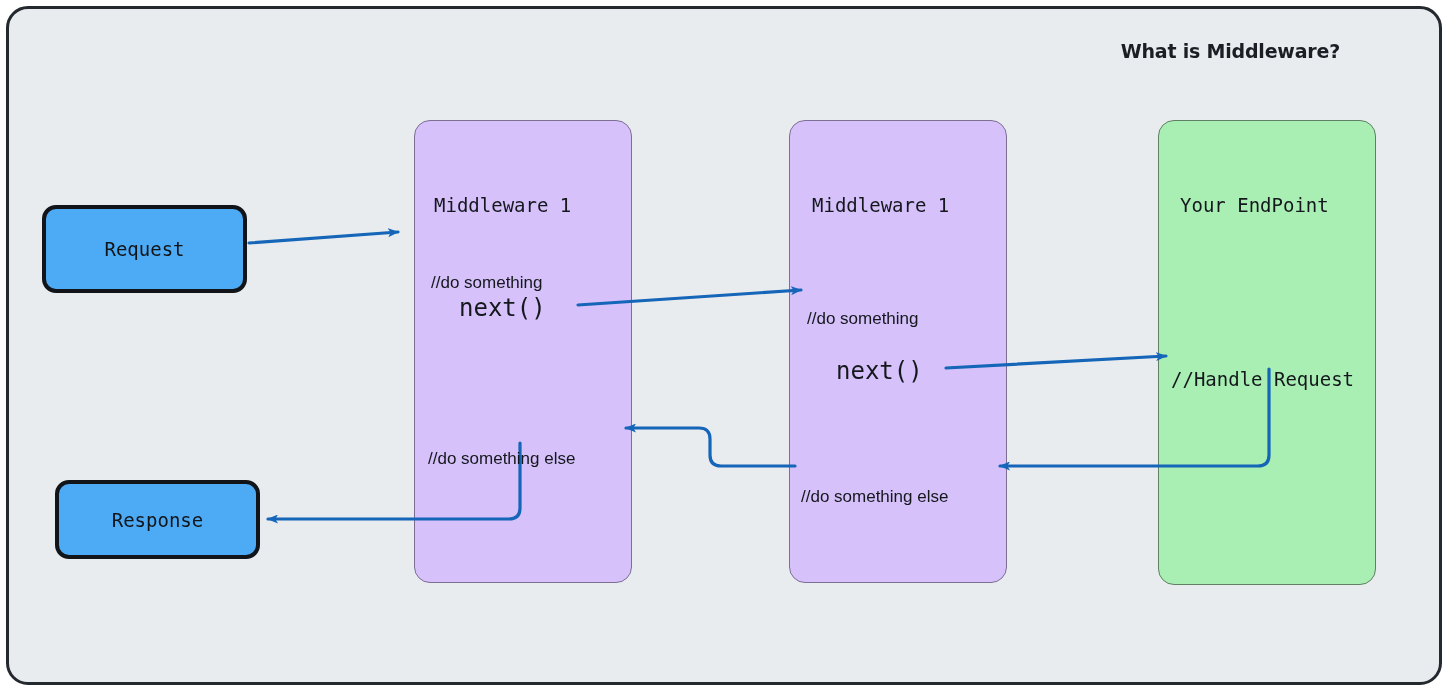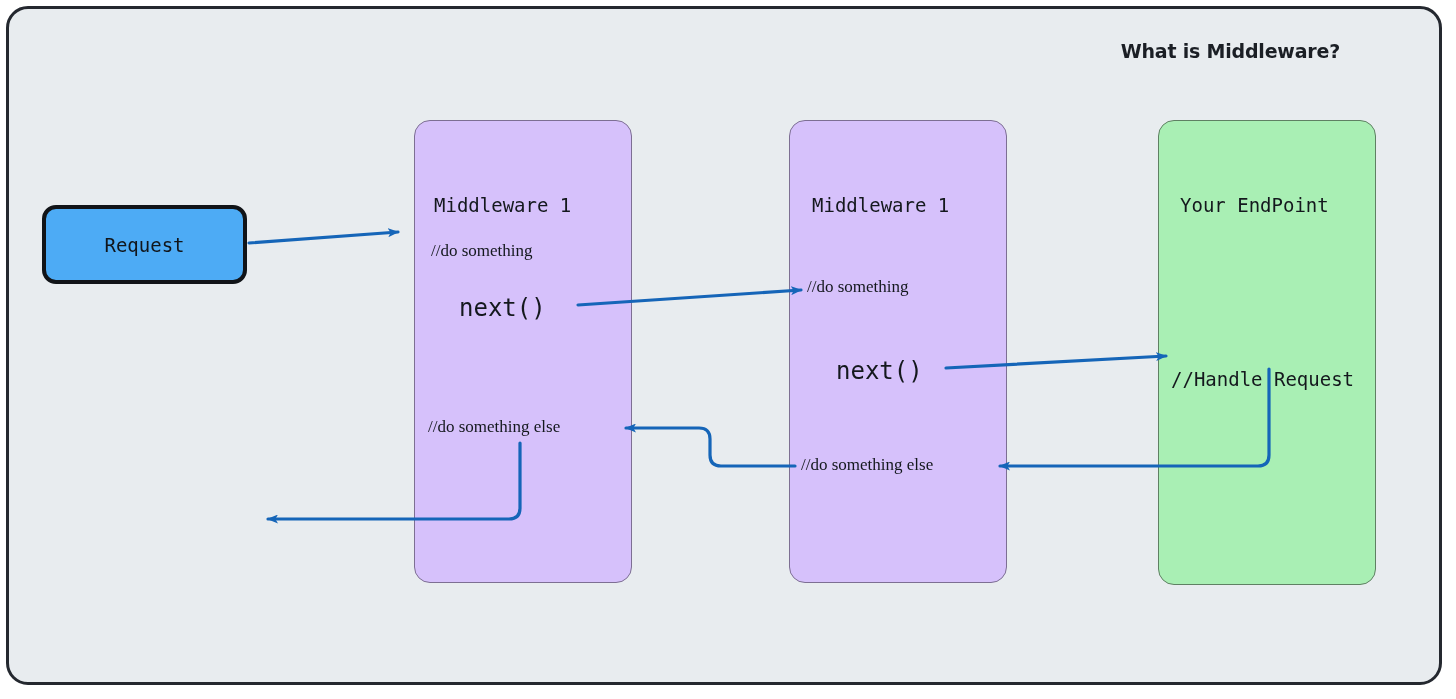--- a/index.html
+++ b/index.html
@@ -49,21 +49,21 @@
     background: #4dabf5;
     border: 4px solid #111418;
     border-radius: 14px;
     display: flex;
     align-items: center;
     justify-content: center;
     font-family: "DejaVu Sans Mono", monospace;
     font-size: 19px;
     color: #11151a;
   }
-  #node-request { left: 42px;  top: 205px; width: 205px; height: 79px; align-items: center; }
+  #node-request { left: 42px;  top: 205px; width: 205px; height: 88px; align-items: center; }
   #node-response{ left: 55px;  top: 480px; width: 205px; height: 79px; }
 
   
   .col {
     position: absolute;
     box-sizing: border-box;
     border-radius: 16px;
   }
   .col.purple {
     background: #d6c1fb;
@@ -76,21 +76,21 @@
   #box-mw1 { left: 414px;  top: 120px; width: 218px; height: 463px; }
   #box-mw2 { left: 789px;  top: 120px; width: 218px; height: 463px; }
   #box-endpoint { left: 1158px; top: 120px; width: 218px; height: 465px; }
 
   .lbl {
     position: absolute;
     white-space: nowrap;
     color: #14181d;
   }
   .mono   { font-family: "DejaVu Sans Mono", monospace; }
-  .sans   { font-family: Liberation Serif, serif; }
+  .sans   { font-family: Liberation Sans, sans-serif; margin-top: 32px; }
   .head   { font-size: 19px; margin-top: 27px; }
   .code   { font-size: 17px; }
   .next   { font-size: 24px; }
 
   
   #lbl-mw1-title      { left: 434px;  top: 167px; }
   #lbl-mw1-do         { left: 431px;  top: 241px; }
   #lbl-mw1-next       { left: 459px;  top: 294px; }
   #lbl-mw1-else       { left: 428px;  top: 417px; }
 
@@ -141,20 +141,23 @@
 
       <path d="M795,466 L721,466 Q710,466 710,455 L710,439 Q710,428 699,428 L626,428" marker-end="url(#ah)"></path>
 
       <path d="M520,443 L520,508 Q520,519 509,519 L268,519" marker-end="url(#ah)"></path>
     </g>
   </svg>
 
   <div id="node-request" class="term">
     <span>Request</span>
   </div>
+  <div id="node-response" class="term">
+    <span>Response</span>
+  </div>
 
   <div id="lbl-mw1-title" class="lbl mono head">Middleware 1</div>
   <div id="lbl-mw1-do" class="lbl sans code">//do something</div>
   <div id="lbl-mw1-next" class="lbl mono next">next()</div>
   <div id="lbl-mw1-else" class="lbl sans code">//do something else</div>
 
   <div id="lbl-mw2-title" class="lbl mono head">Middleware 1</div>
   <div id="lbl-mw2-do" class="lbl sans code">//do something</div>
   <div id="lbl-mw2-next" class="lbl mono next">next()</div>
   <div id="lbl-mw2-else" class="lbl sans code">//do something else</div>

